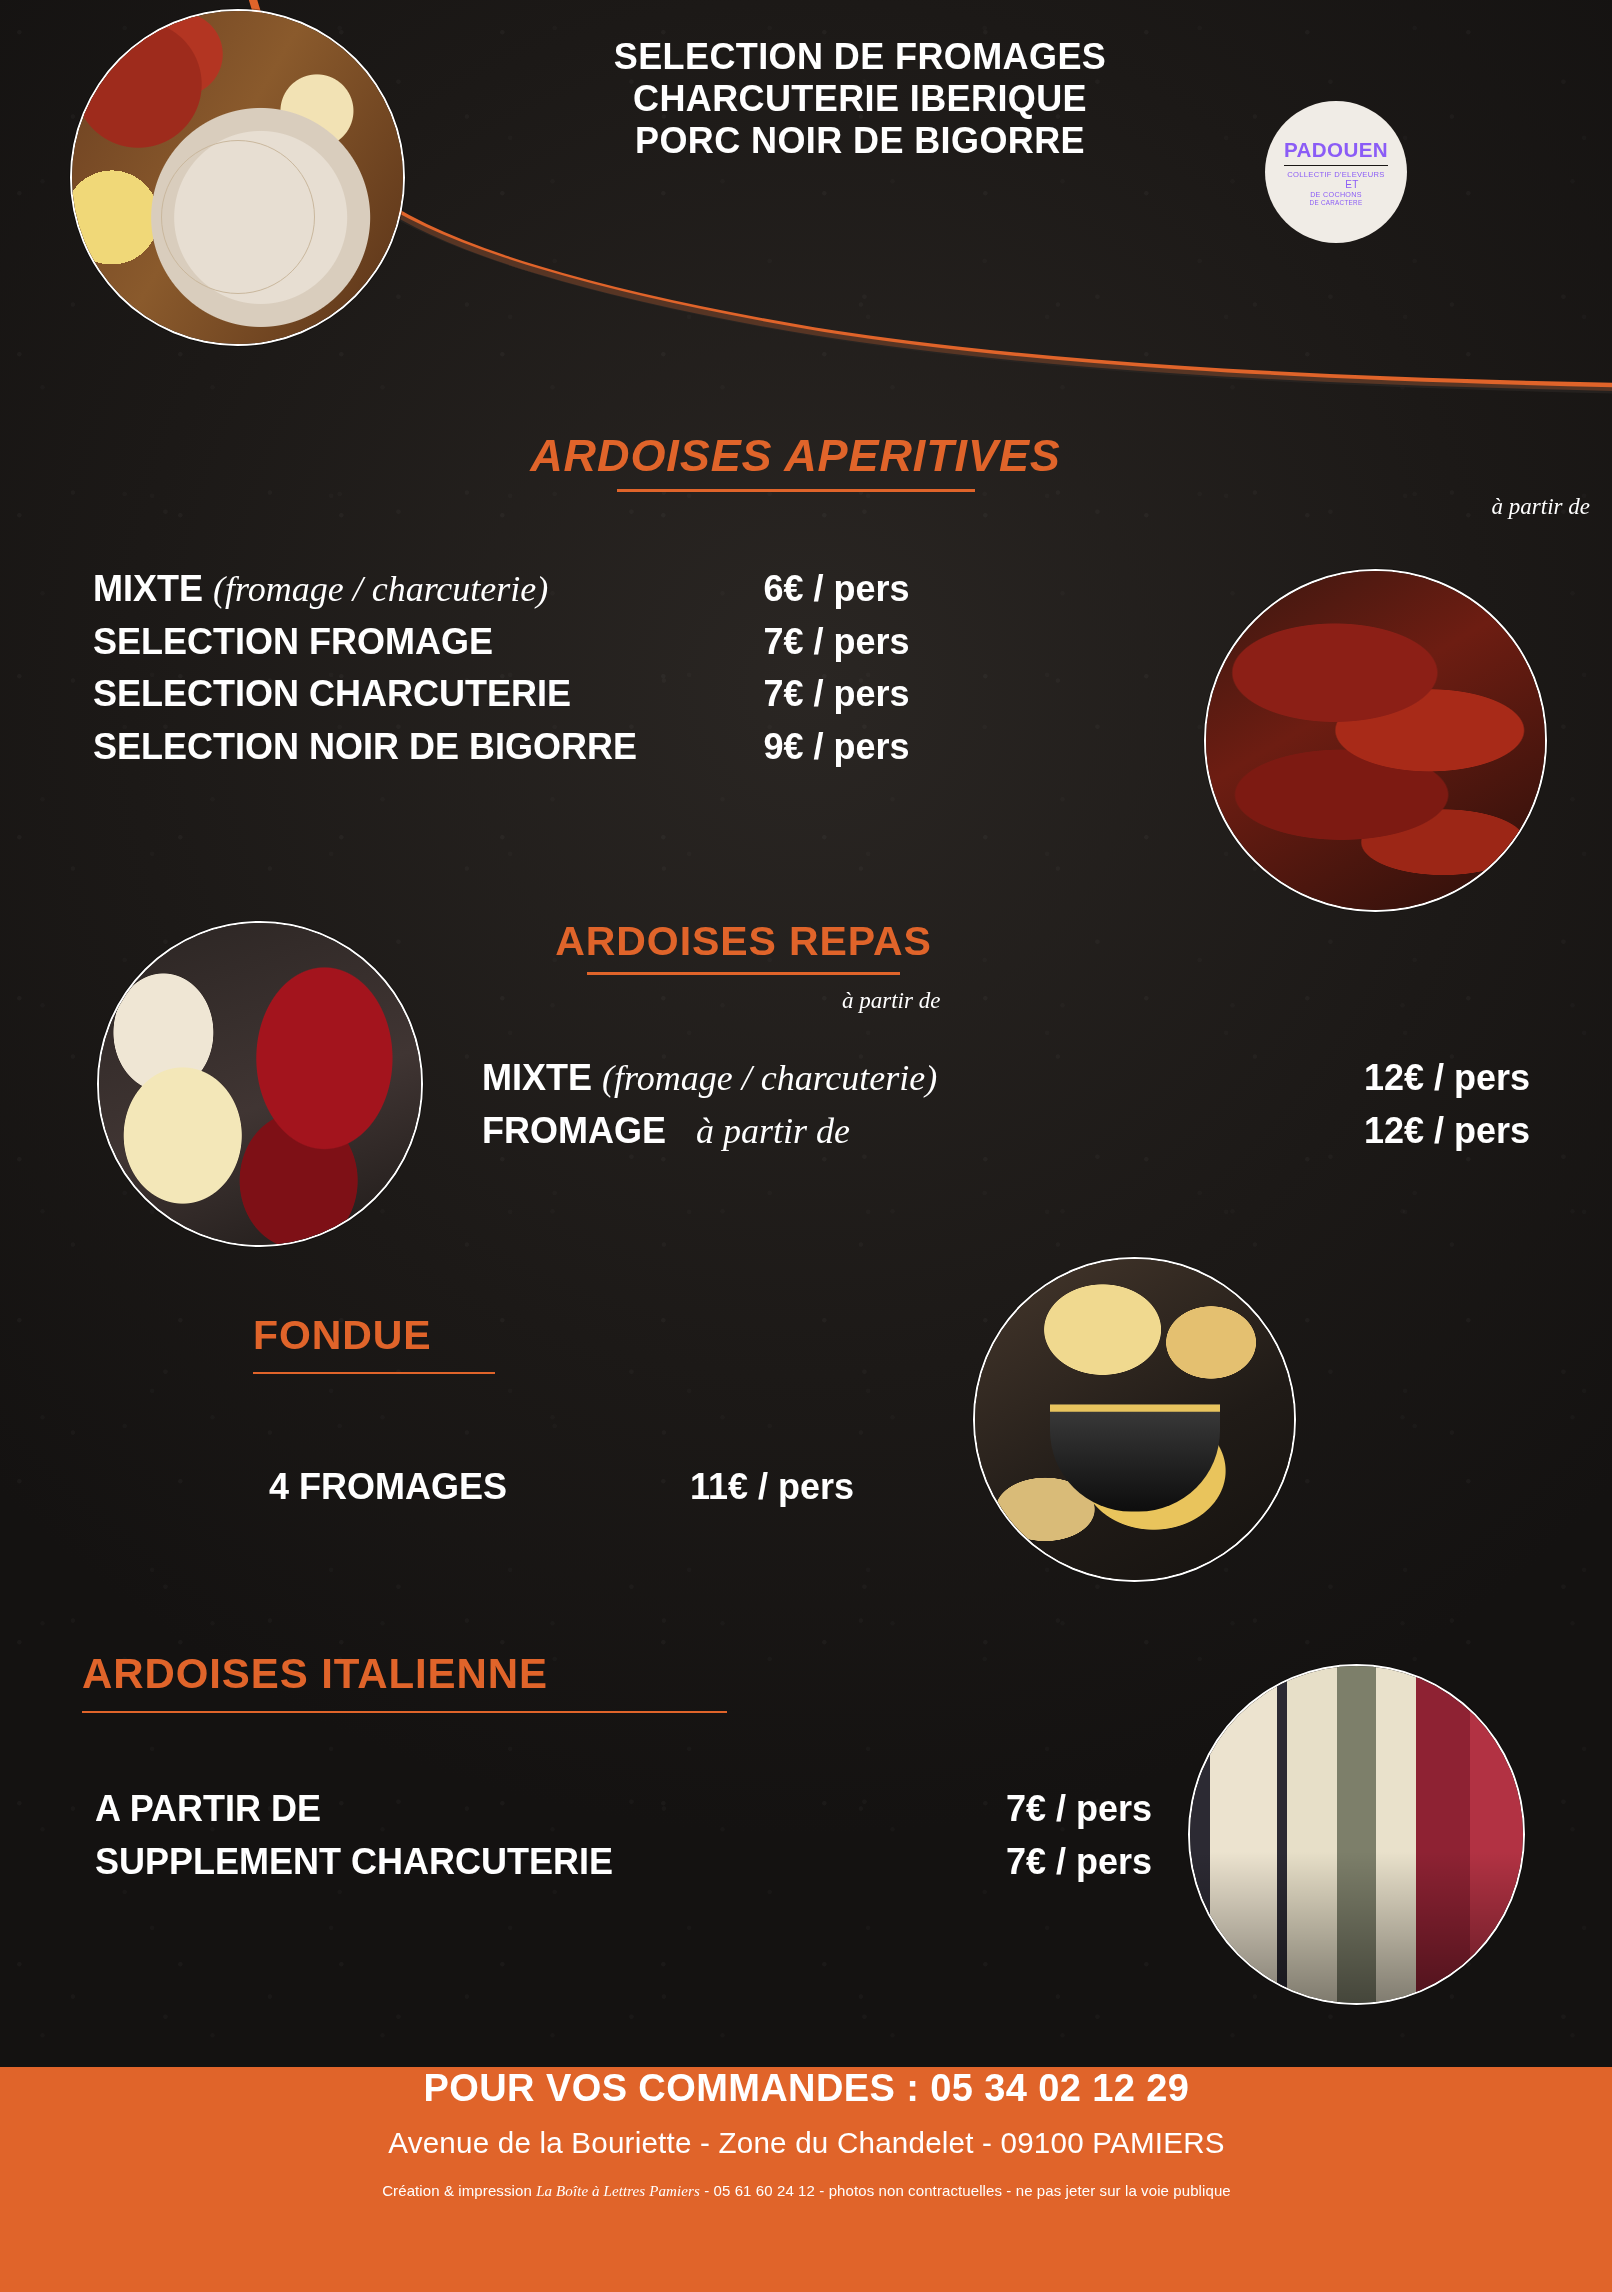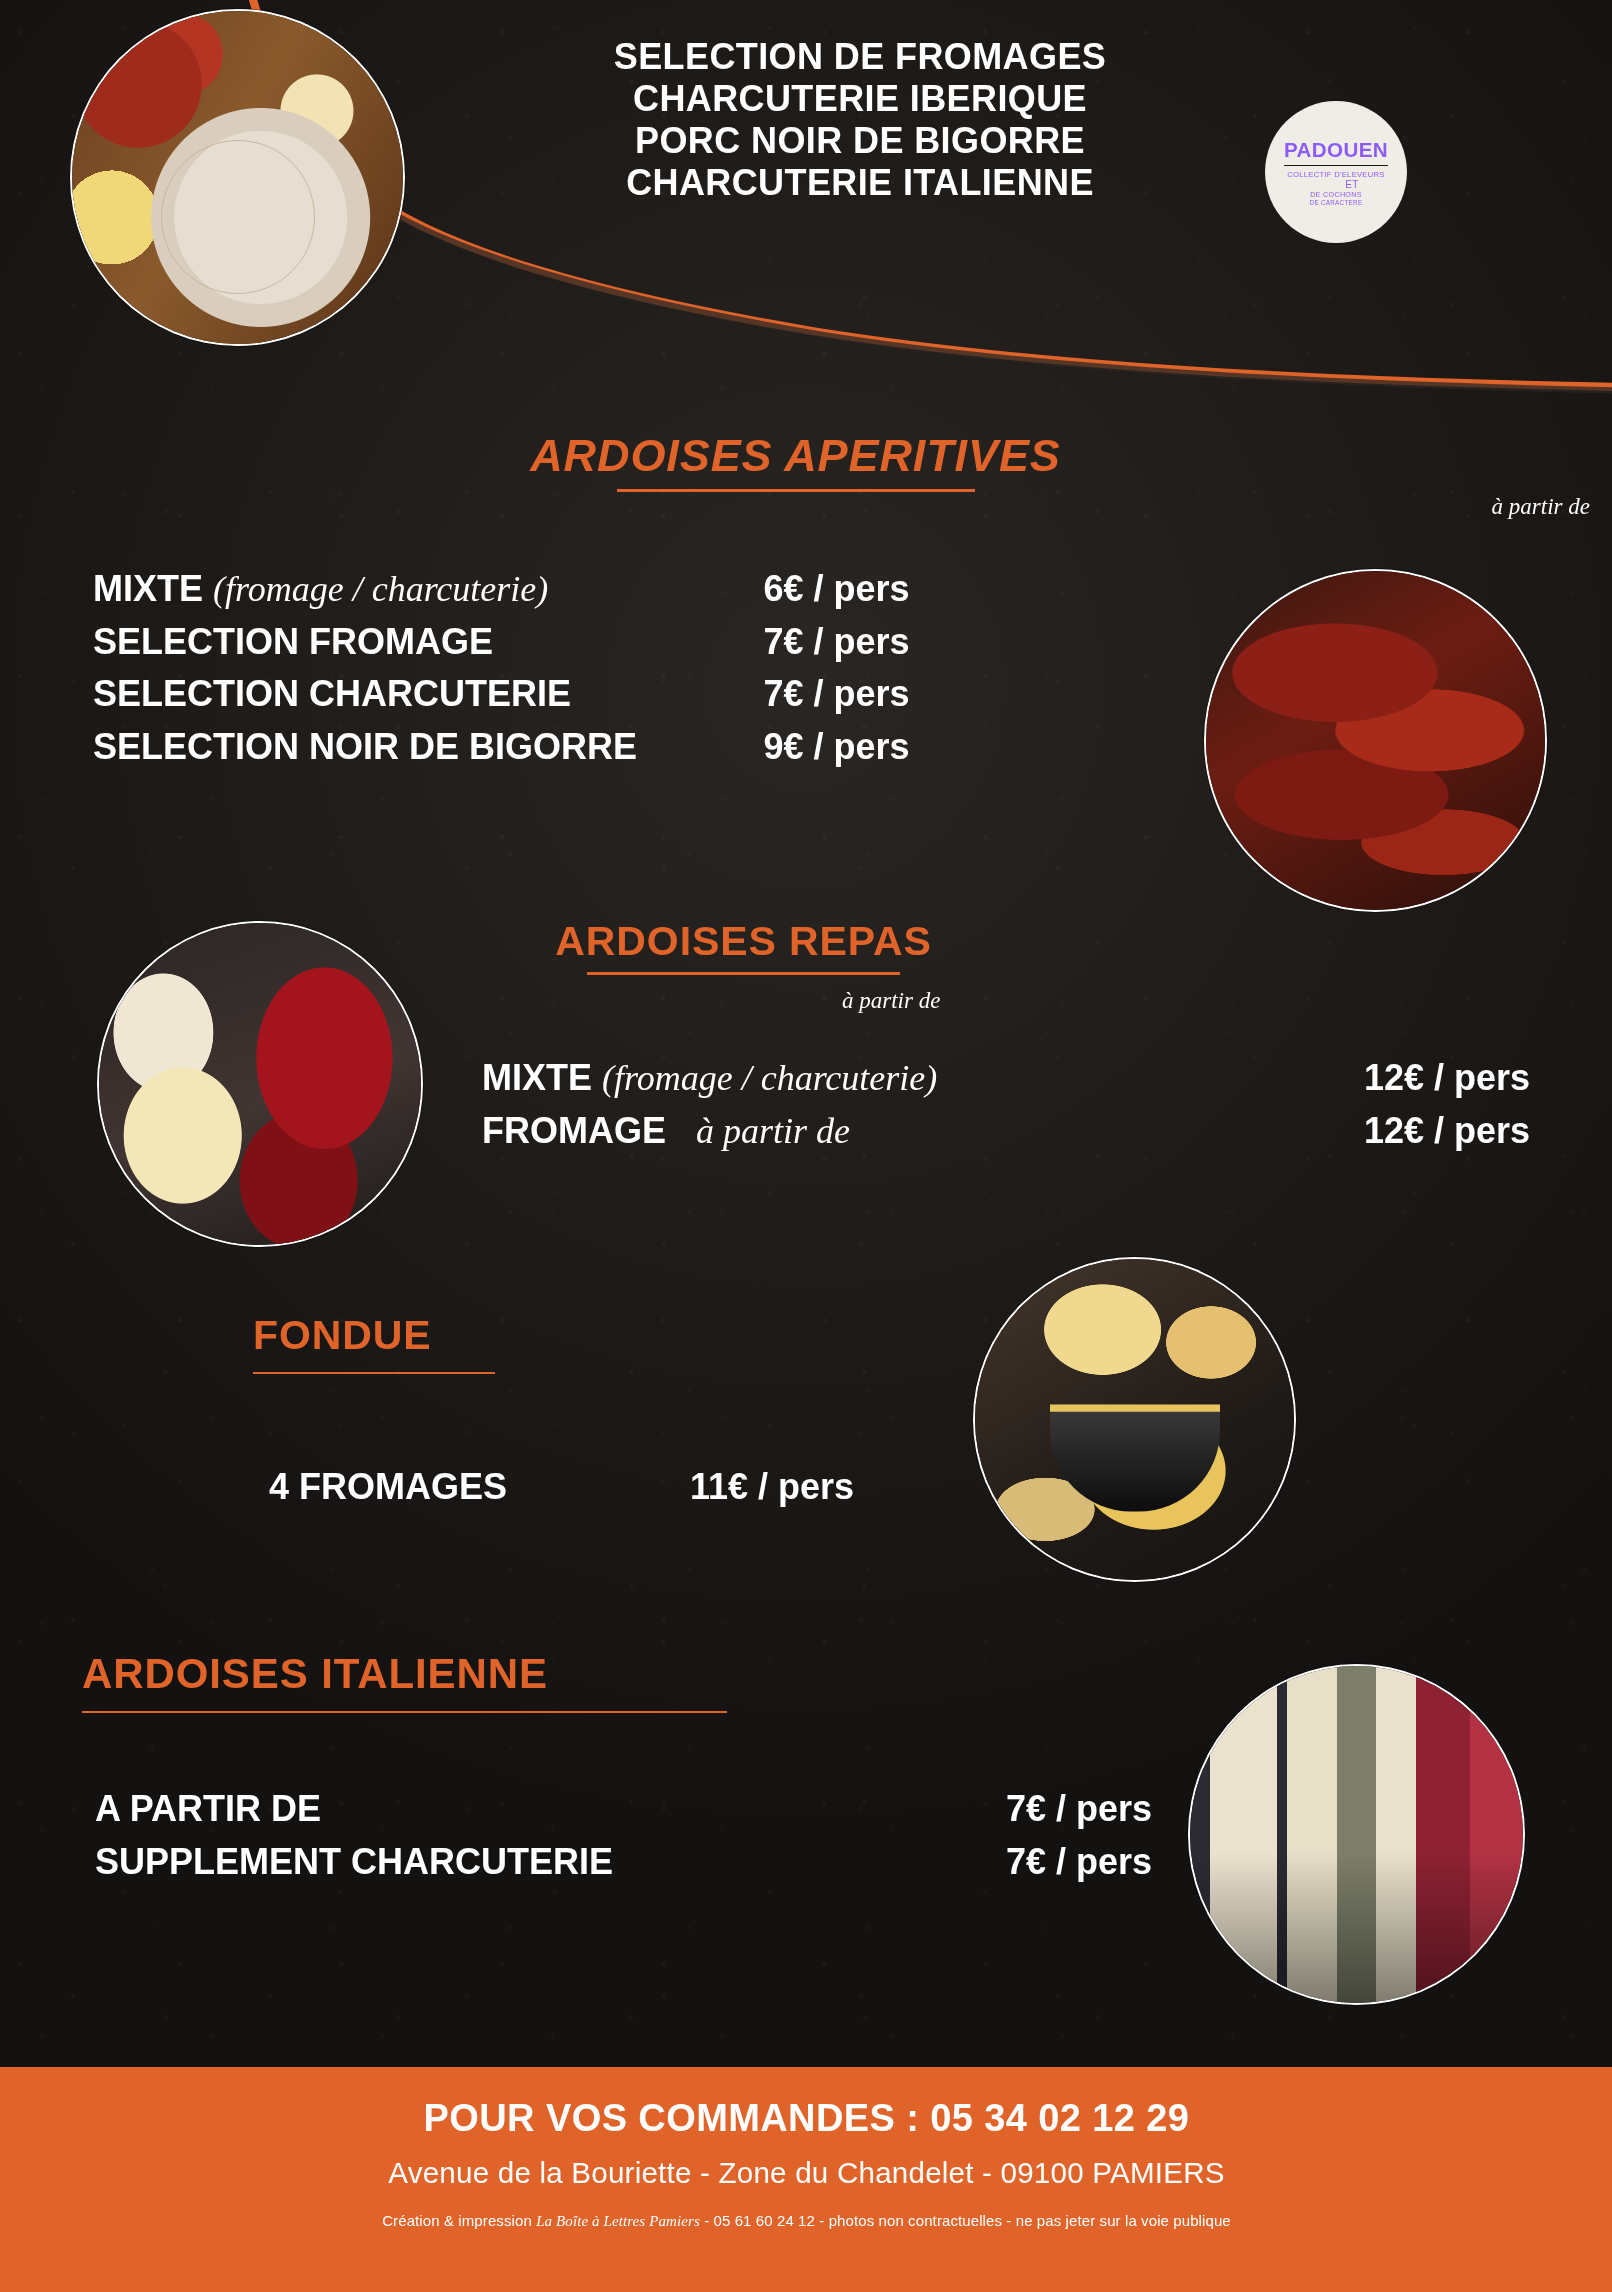--- a/index.html
+++ b/index.html
@@ -277,21 +277,20 @@
 
   
   #footer {
     position: absolute;
     left: 0; bottom: 0;
     width: 1613px;
     height: 226px;
     background: #e0642a;
     z-index: 7;
     text-align: center;
-    padding-top: 30px;
     box-sizing: border-box;
   }
   #footer .f-orders {
     font-size: 38px; font-weight: bold; letter-spacing: 0.4px;
   }
   #footer .f-address {
     font-size: 29.6px; margin-top: 16px; letter-spacing: 0.2px;
   }
   #footer .f-legal {
     font-size: 15px; margin-top: 21.5px; letter-spacing: 0.1px;
@@ -305,21 +304,20 @@
 
   <svg class="brush" viewBox="0 0 1651 460" preserveAspectRatio="none">
     <path d="M130,-10 C150,60 180,150 260,215 C340,278 520,330 760,370 C1000,408 1300,425 1655,432" stroke="#e0642a" stroke-width="9" fill="none" stroke-linecap="round"></path>
     <path d="M262,222 C350,282 530,334 770,374 C1010,412 1310,428 1655,436" stroke="#2a2623" stroke-width="7" fill="none" stroke-linecap="round" opacity=".75"></path>
   </svg>
 
   <div class="header-titles">
     <div>SELECTION DE FROMAGES</div>
     <div>CHARCUTERIE IBERIQUE</div>
     <div>PORC NOIR DE BIGORRE</div>
-    <div>CHARCUTERIE ITALIENNE</div>
   </div>
 
   <div class="photo" id="photo-board">
     <div class="inner"></div>
     <div class="lid-text"></div>
   </div>
 
   <div class="photo" id="photo-jambon">
     <div class="inner"></div>
   </div>

